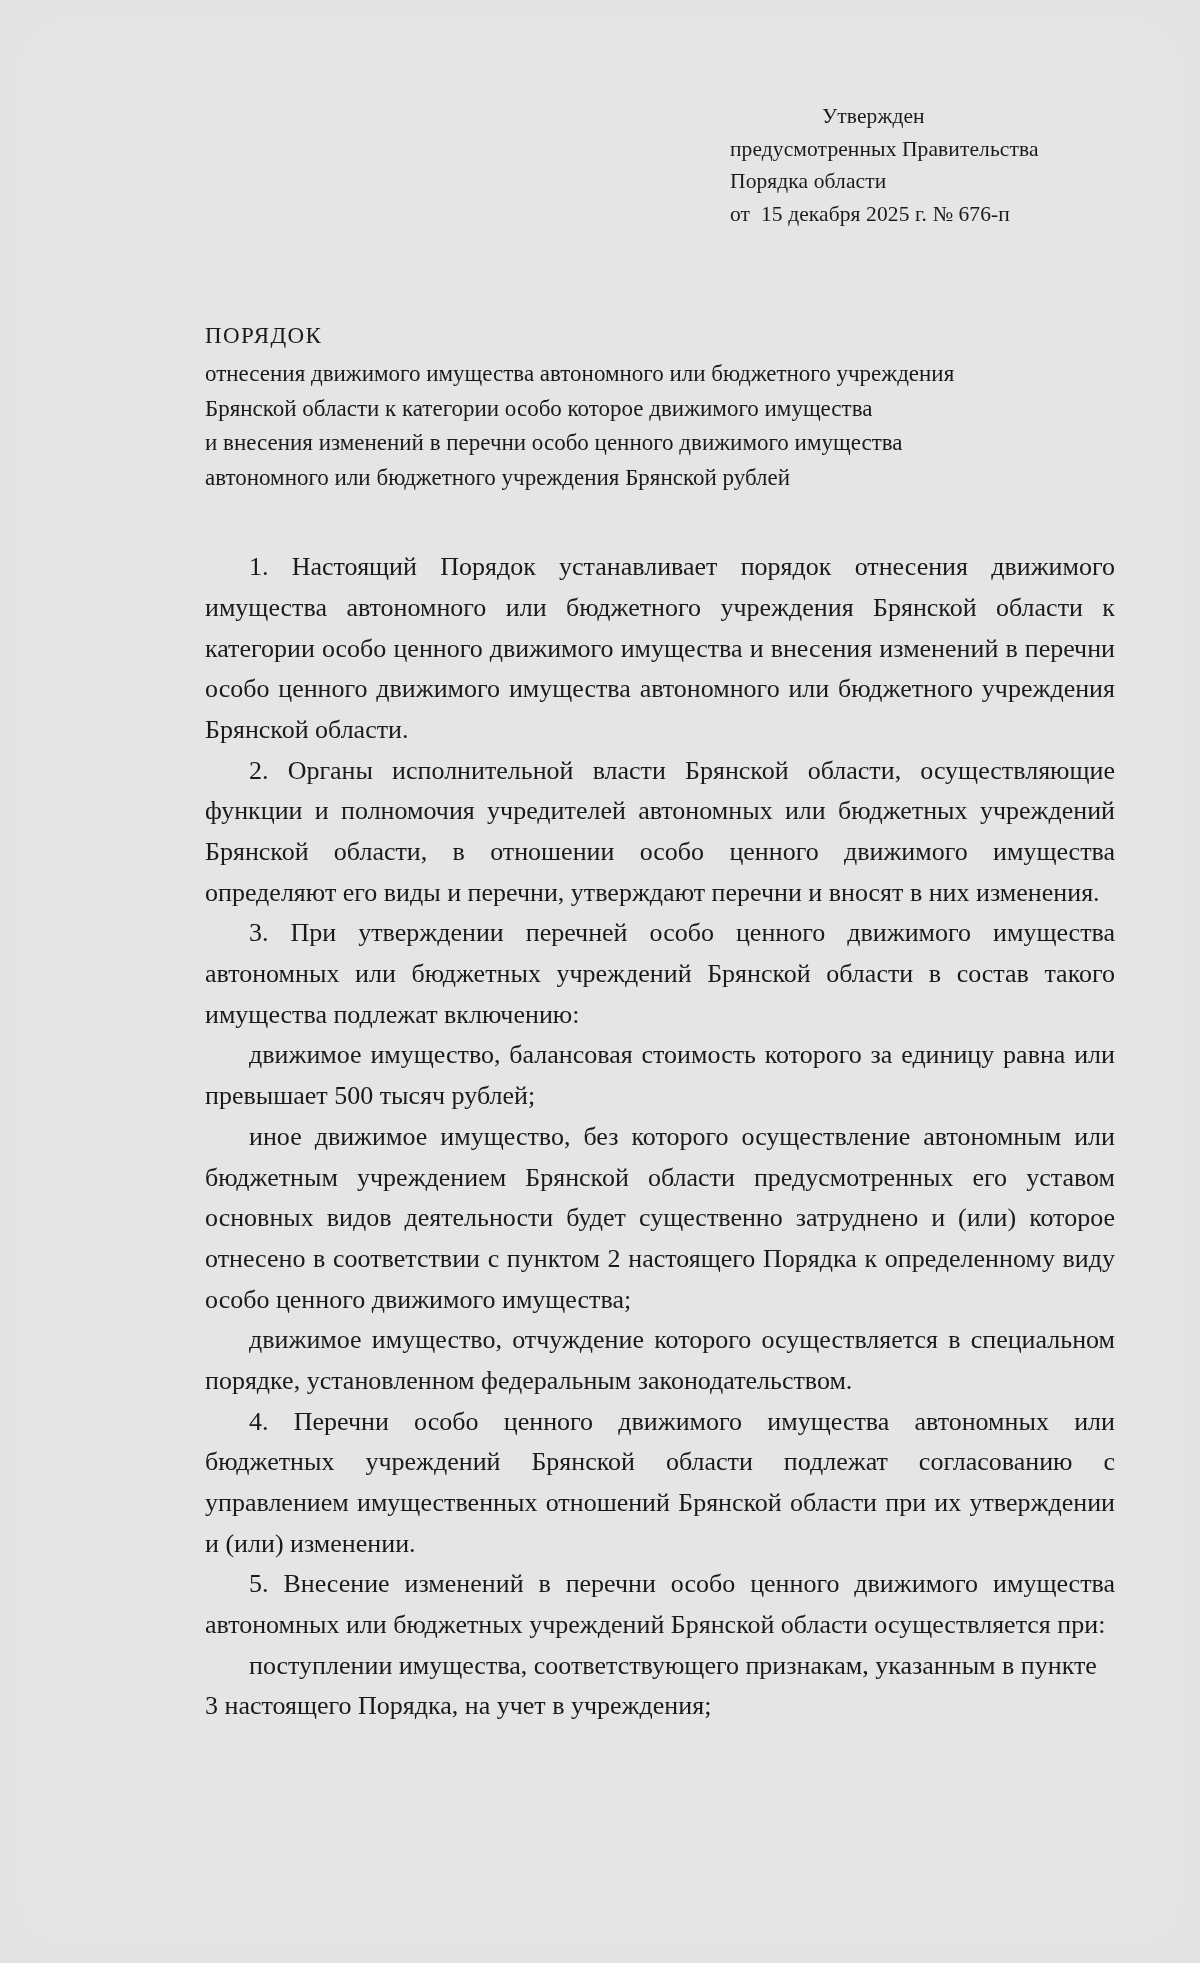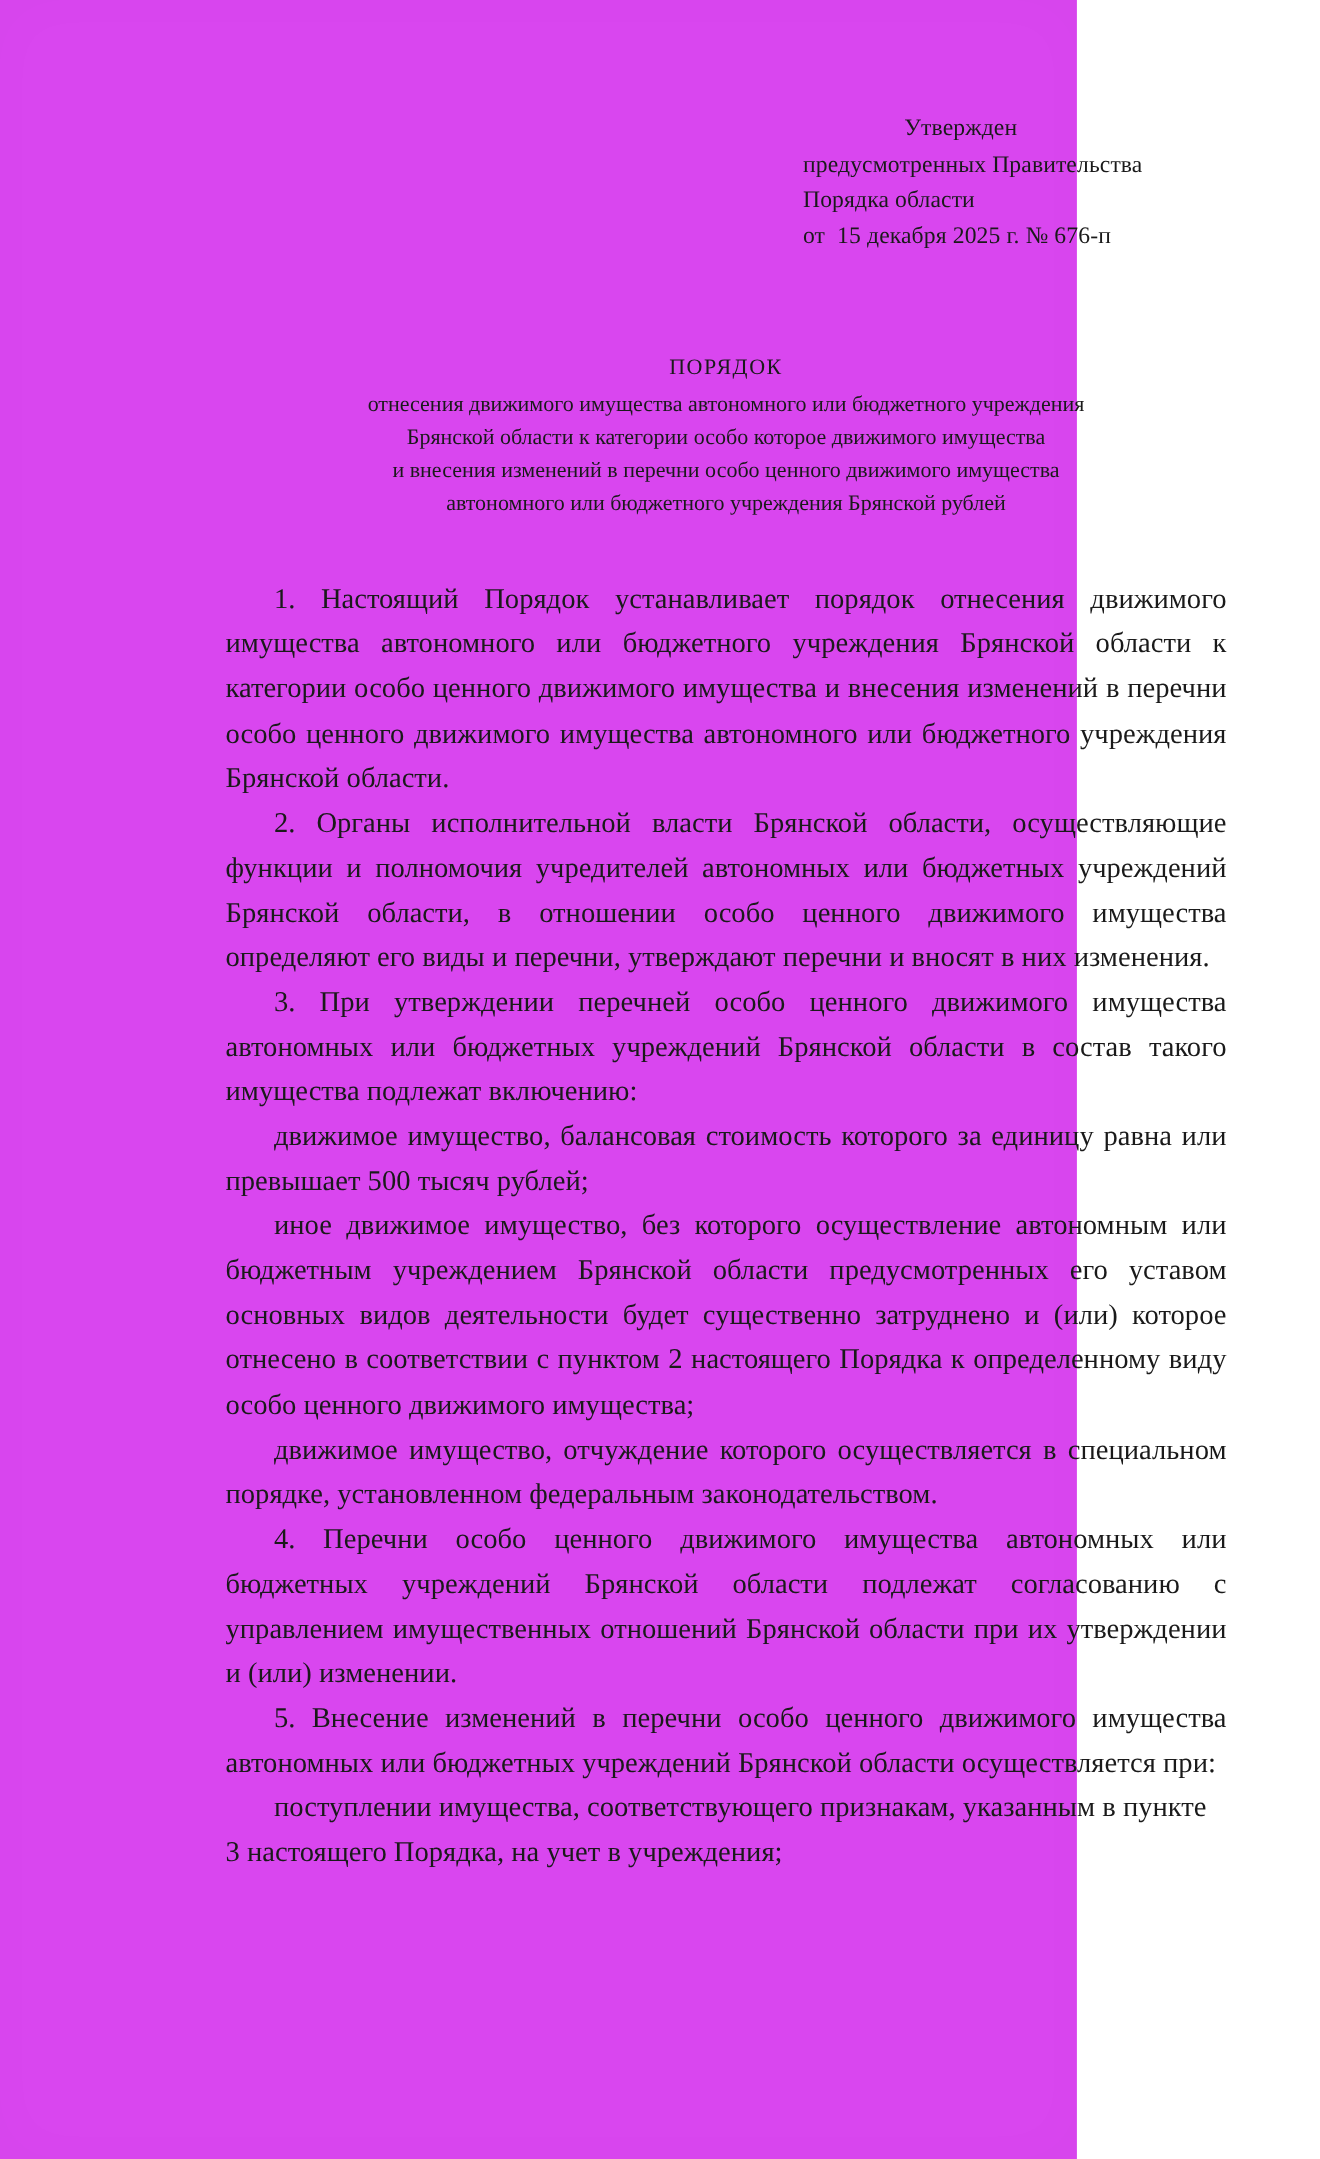--- a/index.html
+++ b/index.html
@@ -11,23 +11,23 @@
     width: 1200px;
     height: 1963px;
     position: relative;
     font-family: "Liberation Serif", "DejaVu Serif", serif;
     color: #1a1a1a;
     overflow: hidden;
   }
   .page {
     position: absolute;
     left: 0; top: 0;
-    width: 979px;
+    width: 1200px;
     height: 1963px;
-    background: #d946ef;
+    background: #e5e5e5;
   }
   
   .page::after {
     content: "";
     position: absolute;
     left: 0; top: 0; right: 0; bottom: 0;
     pointer-events: none;
     box-shadow: inset 0 0 60px rgba(0,0,0,0.015);
   }
   .content {
@@ -47,22 +47,21 @@
   .approval div {
     white-space: pre;
   }
   .approval .line-1 {
     margin-left: 92px;
   }
 
   
   .title-block {
     margin-top: 88px;
-    text-align: center;
-    font-size: 20px;
+    font-size: 23px;
     line-height: 1.5;
   }
   .title-block .doc-title {
     letter-spacing: 1.4px;
     margin-bottom: 4px;
   }
   .title-block .subtitle-line {
     white-space: nowrap;
   }
 

